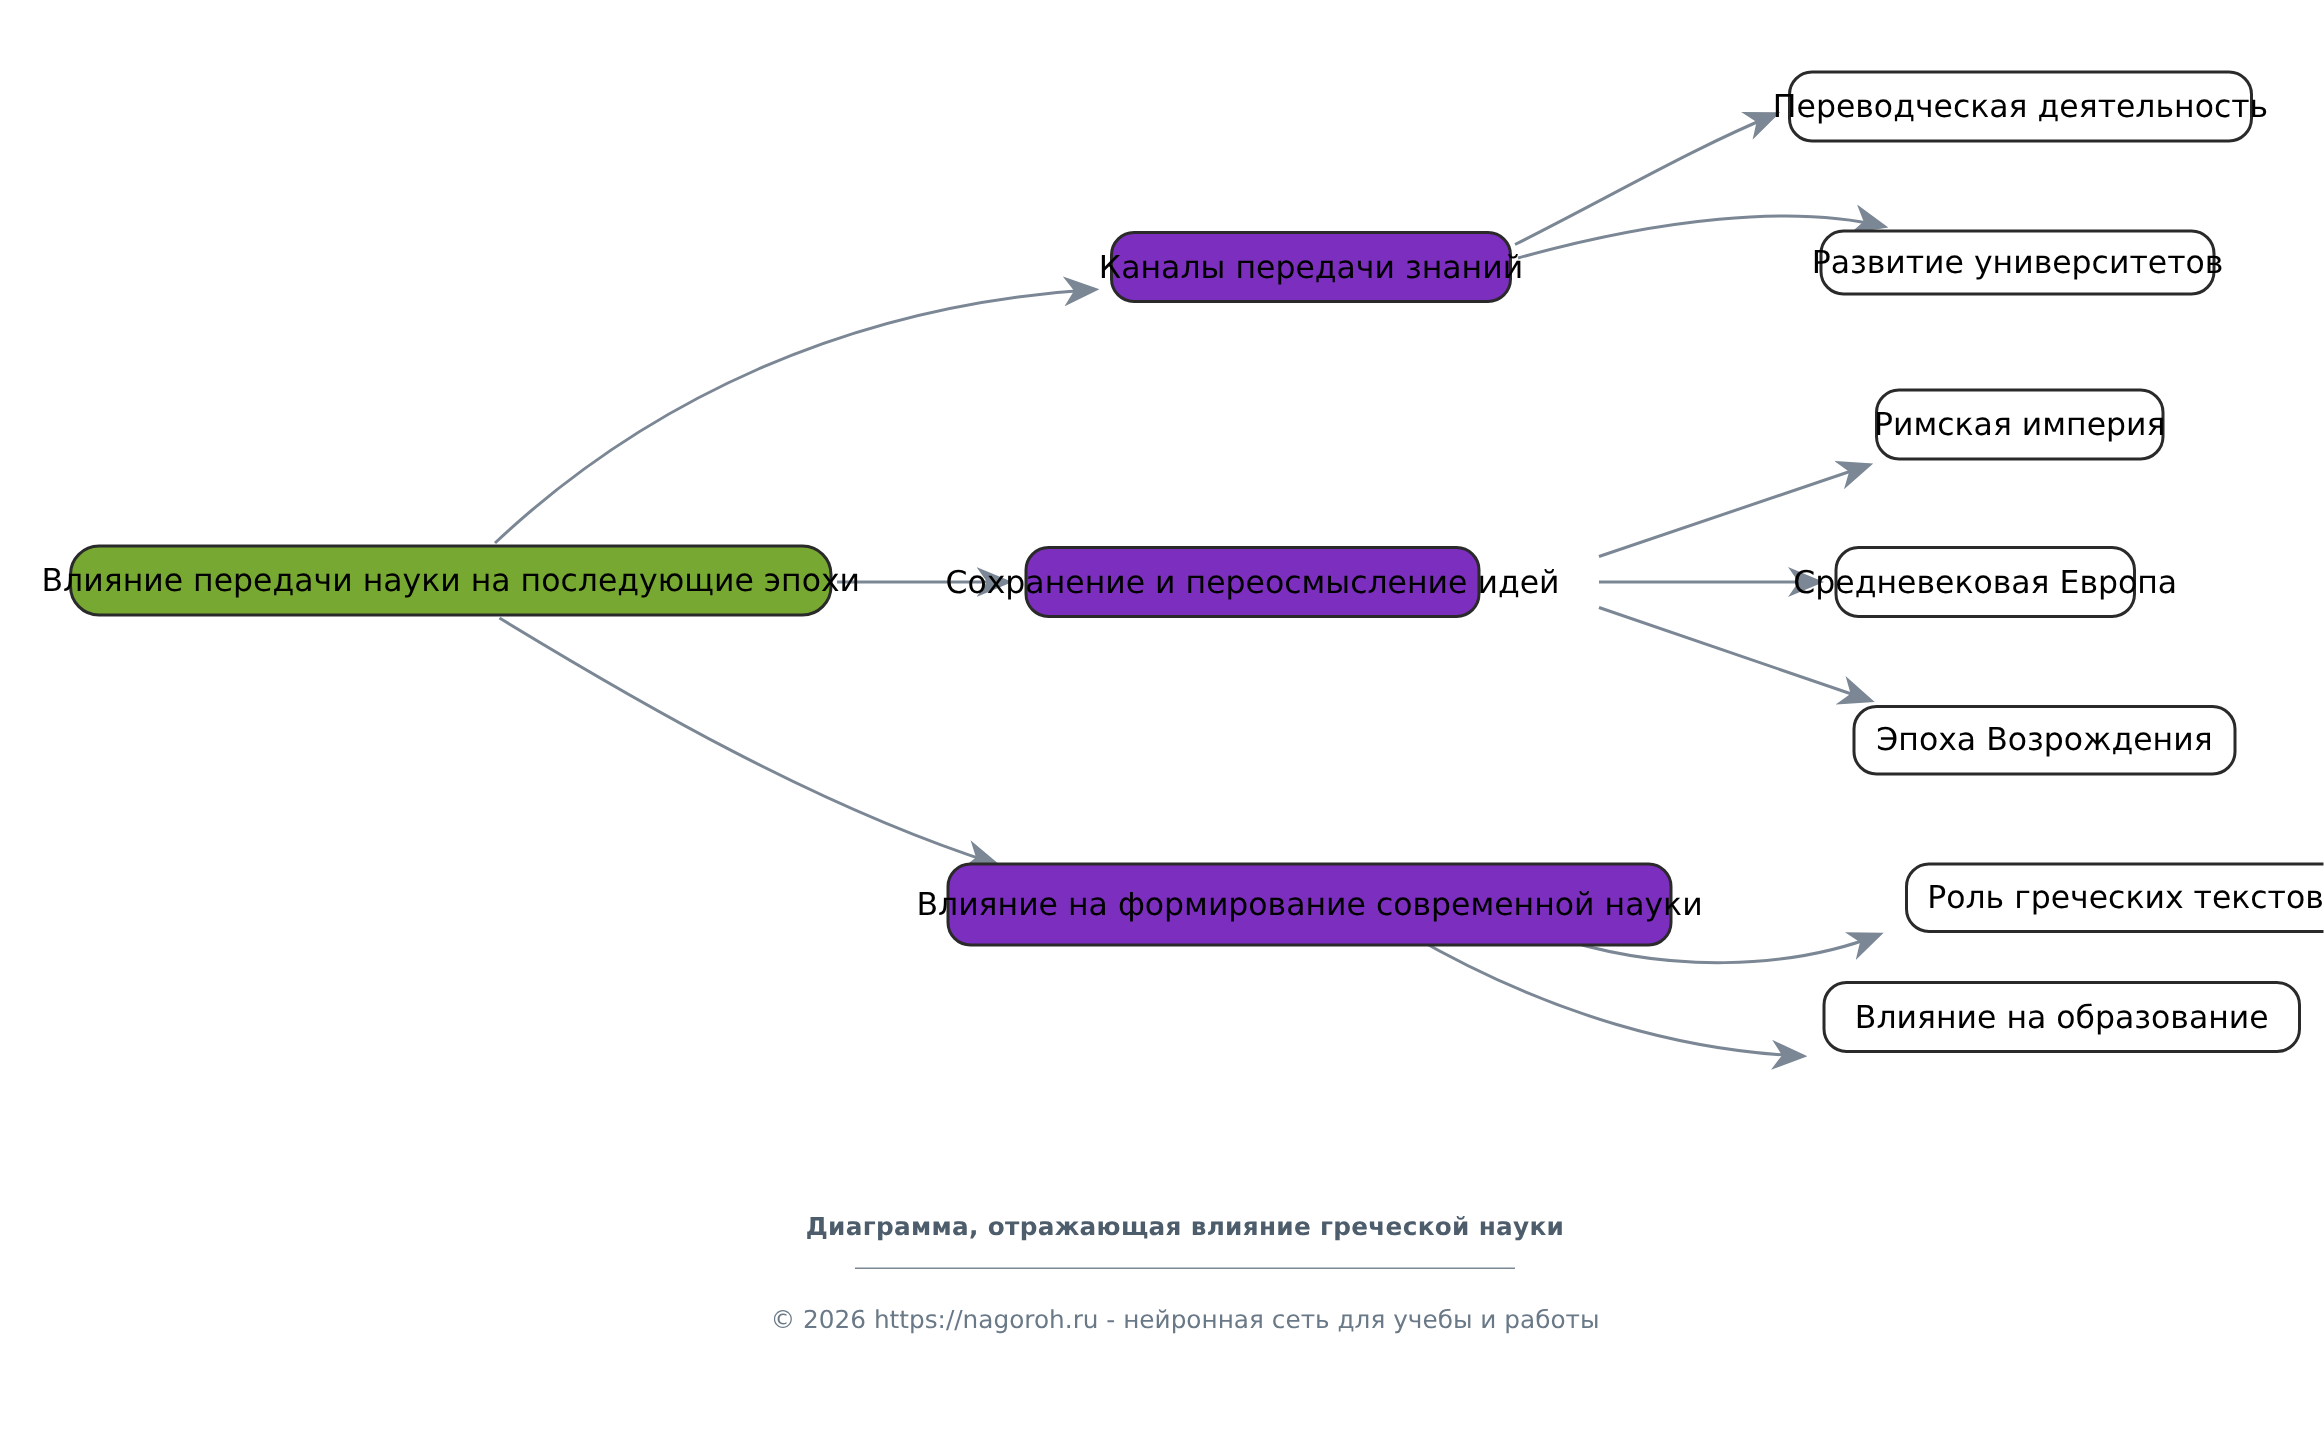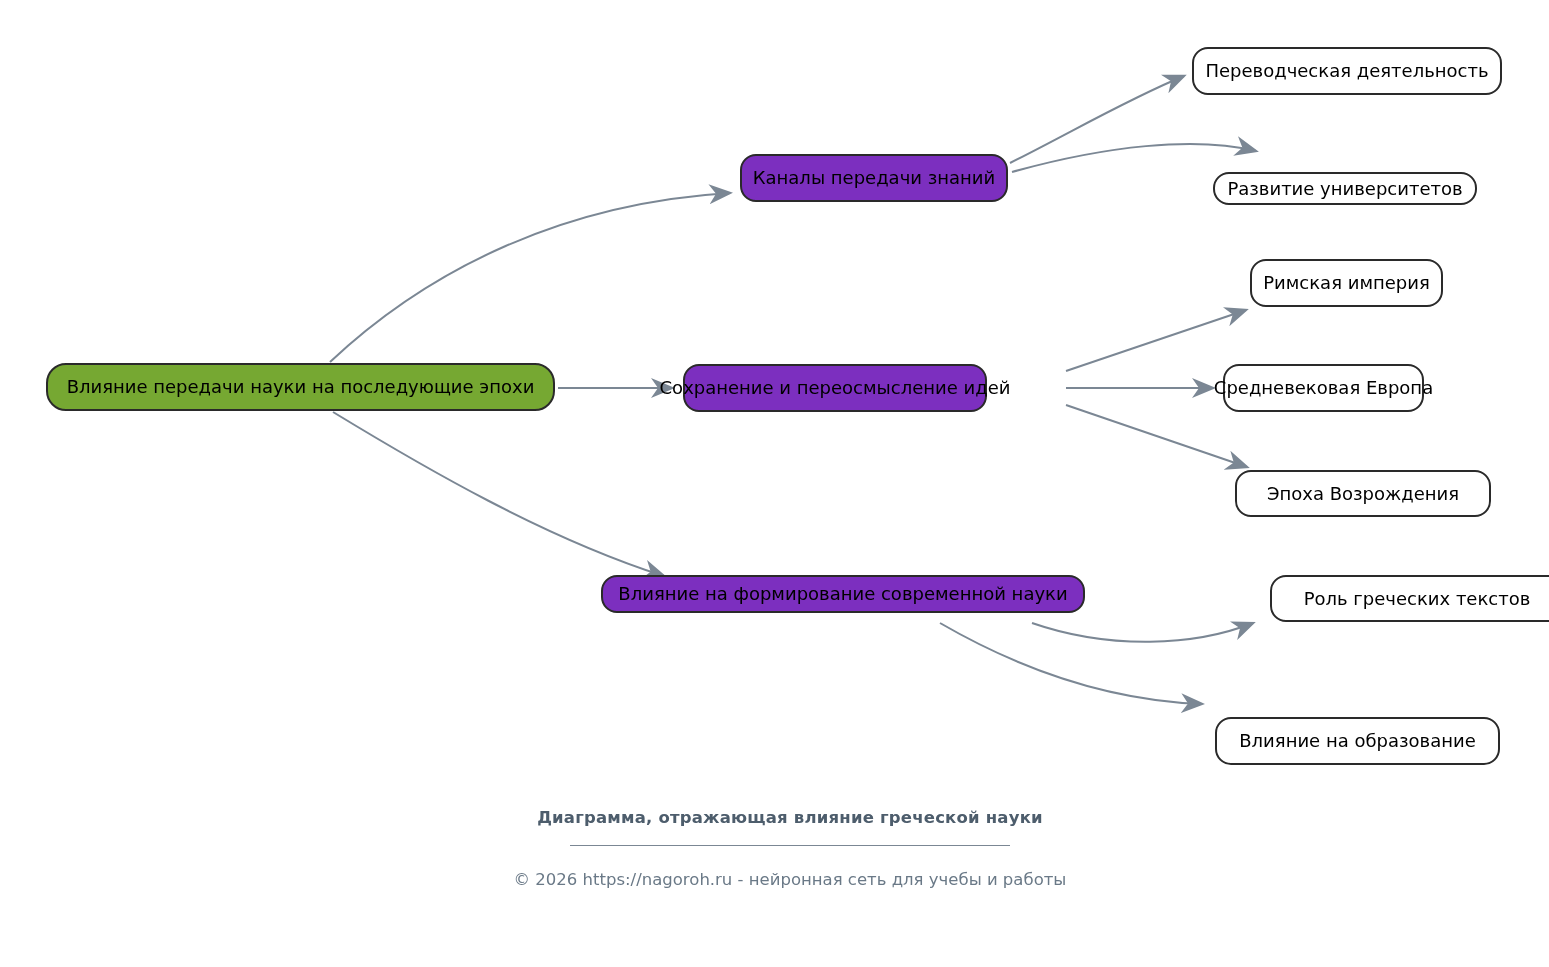--- a/index.html
+++ b/index.html
@@ -38,21 +38,21 @@
     fill:var(--edge);
   }
   .node{
     position:absolute;
     display:flex;
     align-items:center;
     justify-content:center;
     border:2px solid var(--node-border);
     border-radius:16px;
     box-sizing:border-box;
-    font-size:18px;
+    font-size:21px;
     color:var(--node-text);
     white-space:nowrap;
     line-height:1;
   }
   .node.root{
     background:var(--root-fill);
     border-radius:20px;
   }
   .node.branch{
     background:var(--branch-fill);
@@ -115,49 +115,49 @@
   </div>
 
   <div class="node branch" style="left:740px;top:154px;width:268px;height:48px">
     <span>Каналы передачи знаний</span>
   </div>
 
   <div class="node branch" style="left:683px;top:364px;width:304px;height:48px">
     <span>Сохранение и переосмысление идей</span>
   </div>
 
-  <div class="node branch" style="left:601px;top:575px;width:484px;height:38px">
+  <div class="node branch" style="left:631px;top:575px;width:484px;height:56px">
     <span>Влияние на формирование современной науки</span>
   </div>
 
   <div class="node leaf" style="left:1192px;top:47px;width:310px;height:48px">
     <span>Переводческая деятельность</span>
   </div>
 
-  <div class="node leaf" style="left:1213px;top:172px;width:264px;height:33px">
+  <div class="node leaf" style="left:1213px;top:153px;width:264px;height:44px">
     <span>Развитие университетов</span>
   </div>
 
   <div class="node leaf" style="left:1250px;top:259px;width:193px;height:48px">
     <span>Римская империя</span>
   </div>
 
   <div class="node leaf" style="left:1223px;top:364px;width:201px;height:48px">
     <span>Средневековая Европа</span>
   </div>
 
   <div class="node leaf" style="left:1235px;top:470px;width:256px;height:47px">
     <span>Эпоха Возрождения</span>
   </div>
 
   <div class="node leaf" style="left:1270px;top:575px;width:294px;height:47px">
     <span>Роль греческих текстов</span>
   </div>
 
-  <div class="node leaf" style="left:1215px;top:717px;width:285px;height:48px">
+  <div class="node leaf" style="left:1215px;top:654px;width:319px;height:48px">
     <span>Влияние на образование</span>
   </div>
 
   <div class="footer">
     <div class="caption">Диаграмма, отражающая влияние греческой науки</div>
     <hr class="divider">
     <div class="copyright">© 2026 https://nagoroh.ru - нейронная сеть для учебы и работы</div>
   </div>
 
 </div>

